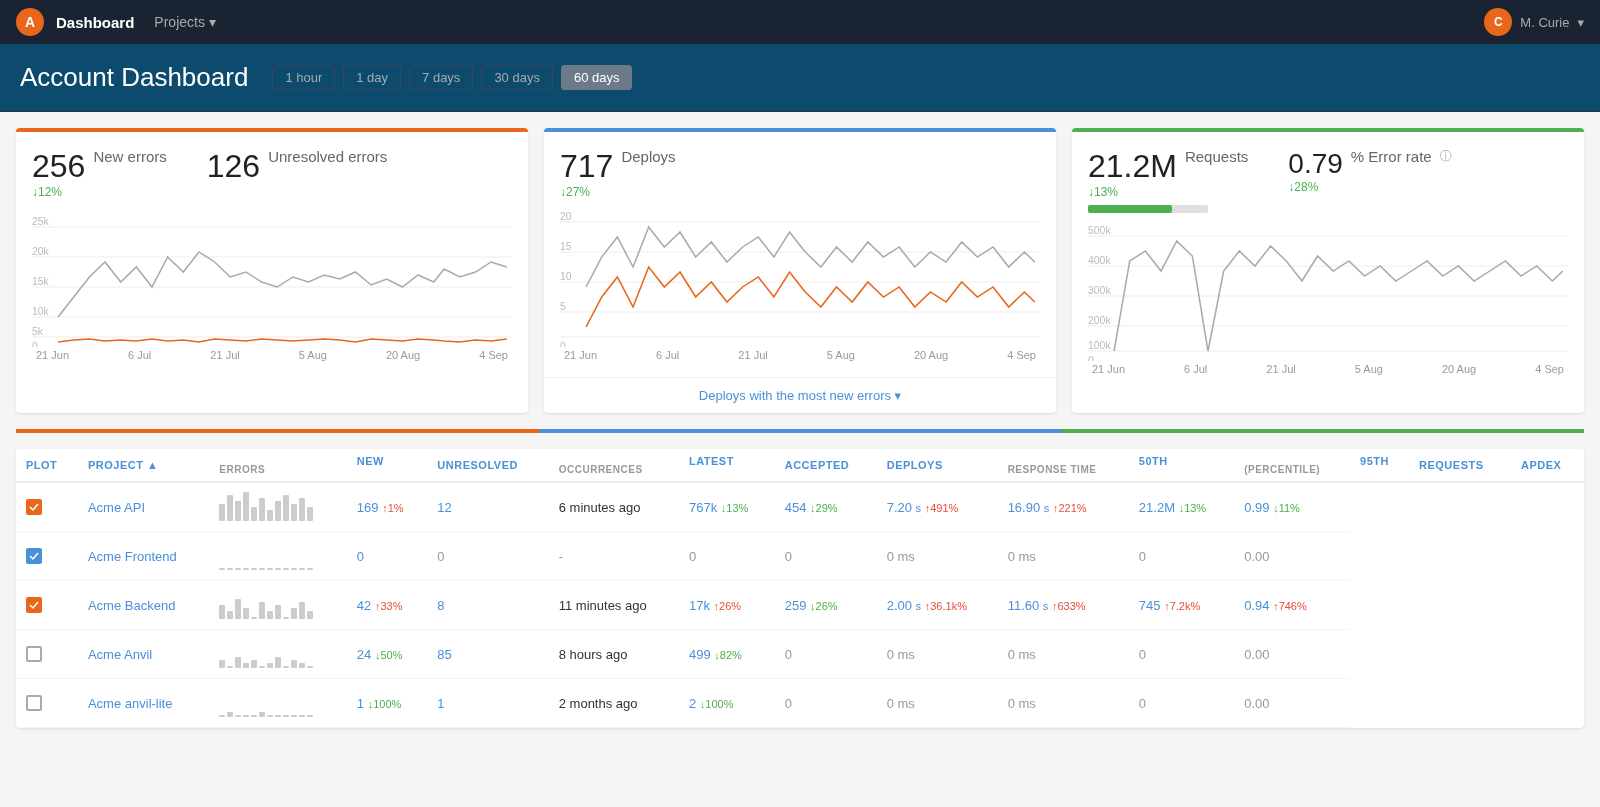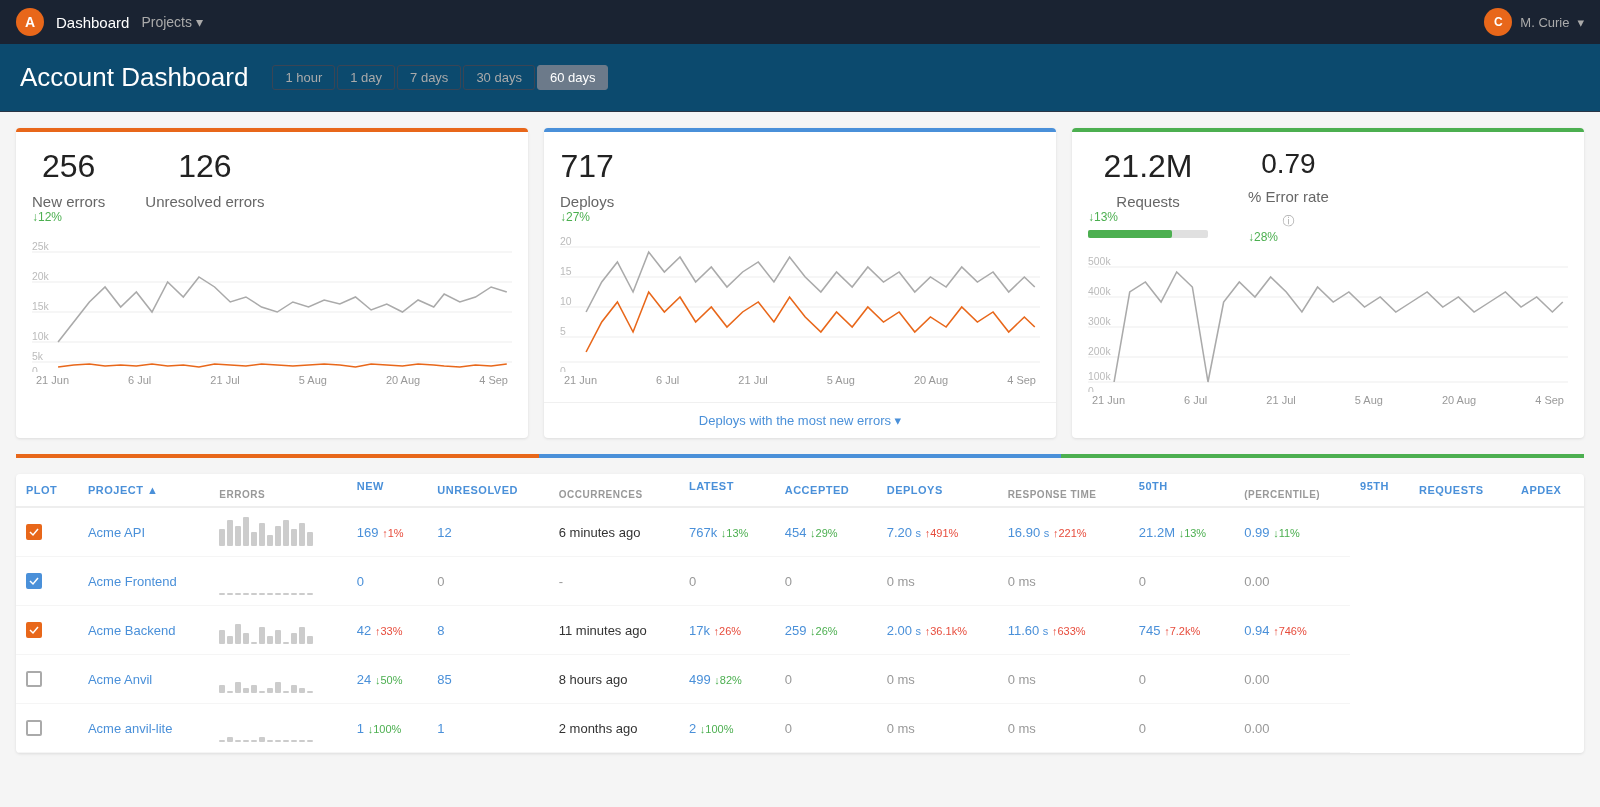--- a/index.html
+++ b/index.html
@@ -1,46 +1,46 @@
 <!DOCTYPE html>
 <html><head>
   <meta charset="utf-8">
   <style>
     * { box-sizing: border-box; margin: 0; padding: 0; }
     body { font-family: -apple-system, BlinkMacSystemFont, 'Segoe UI', sans-serif; background: #f5f5f5; color: #333; font-size: 13px; }
 
     
     .nav { background: #1a2332; display: flex; align-items: center; padding: 0 16px; height: 44px; }
     .nav-logo { width: 28px; height: 28px; background: #e8671a; border-radius: 50%; display: flex; align-items: center; justify-content: center; color: white; font-weight: bold; font-size: 14px; margin-right: 12px; }
-    .nav-title { color: white; font-size: 15px; font-weight: 400; margin-right: 12px; }
+    .nav-title { color: white; font-size: 15px; font-weight: 700; margin-right: 20px; }
     .nav-projects { color: #aaa; font-size: 14px; display: flex; align-items: center; gap: 4px; cursor: pointer; }
     .nav-right { margin-left: auto; display: flex; align-items: center; gap: 8px; }
     .nav-user-avatar { width: 28px; height: 28px; background: #e8671a; border-radius: 50%; display: flex; align-items: center; justify-content: center; color: white; font-size: 12px; font-weight: bold; }
     .nav-user-name { color: #aaa; font-size: 13px; }
 
     
     .header { background: #0c4a6e; padding: 18px 20px 18px 20px; display: flex; align-items: center; border-bottom: 1px solid #2a3545; }
     .header-title { color: white; font-size: 26px; font-weight: 400; margin-right: 24px; }
-    .time-filter { display: flex; gap: 2px; }
+    .time-filter { display: flex; gap: 8px; }
     .time-btn { background: transparent; border: 1px solid #3a4555; color: #aaa; padding: 4px 12px; border-radius: 3px; cursor: pointer; font-size: 13px; }
     .time-btn.active { background: #6c7a8a; color: white; border-color: #6c7a8a; }
     .header-right { margin-left: auto; }
     .add-project-btn { background: #e8671a; color: white; border: none; padding: 10px 22px; border-radius: 4px; font-size: 15px; cursor: pointer; font-weight: 500; }
 
     
     .cards-row { display: flex; gap: 16px; padding: 16px 16px 0 16px; }
     .card { background: white; border-radius: 4px; flex: 1; overflow: hidden; box-shadow: 0 1px 3px rgba(0,0,0,0.1); }
     .card-top-bar { height: 4px; }
     .card-orange .card-top-bar { background: #e8671a; }
     .card-blue .card-top-bar { background: #4a90d9; }
     .card-green .card-top-bar { background: #4caf50; }
     .card-body { padding: 16px 16px 8px 16px; }
     .card-stats { display: flex; gap: 40px; margin-bottom: 4px; }
     .stat-block {}
-    .stat-main { display: flex; align-items: center; gap: 8px; flex-direction: column; }
+    .stat-main { display: flex; align-items: flex-start; gap: 8px; }
     .stat-number { font-size: 32px; font-weight: 300; color: #222; }
     .stat-label { font-size: 15px; color: #666; }
     .stat-change { font-size: 12px; }
     .stat-change.down { color: #4caf50; }
     .card-chart { height: 140px; position: relative; margin-top: 8px; }
     .chart-area { width: 100%; height: 100%; }
     .x-axis-labels { display: flex; justify-content: space-between; padding: 0 4px; margin-top: 2px; }
     .x-label { font-size: 11px; color: #999; }
     .card-footer { padding: 10px 16px; text-align: center; border-top: 1px solid #f0f0f0; margin-top: 8px; }
     .card-footer a { color: #4a90d9; font-size: 13px; text-decoration: none; cursor: pointer; }

